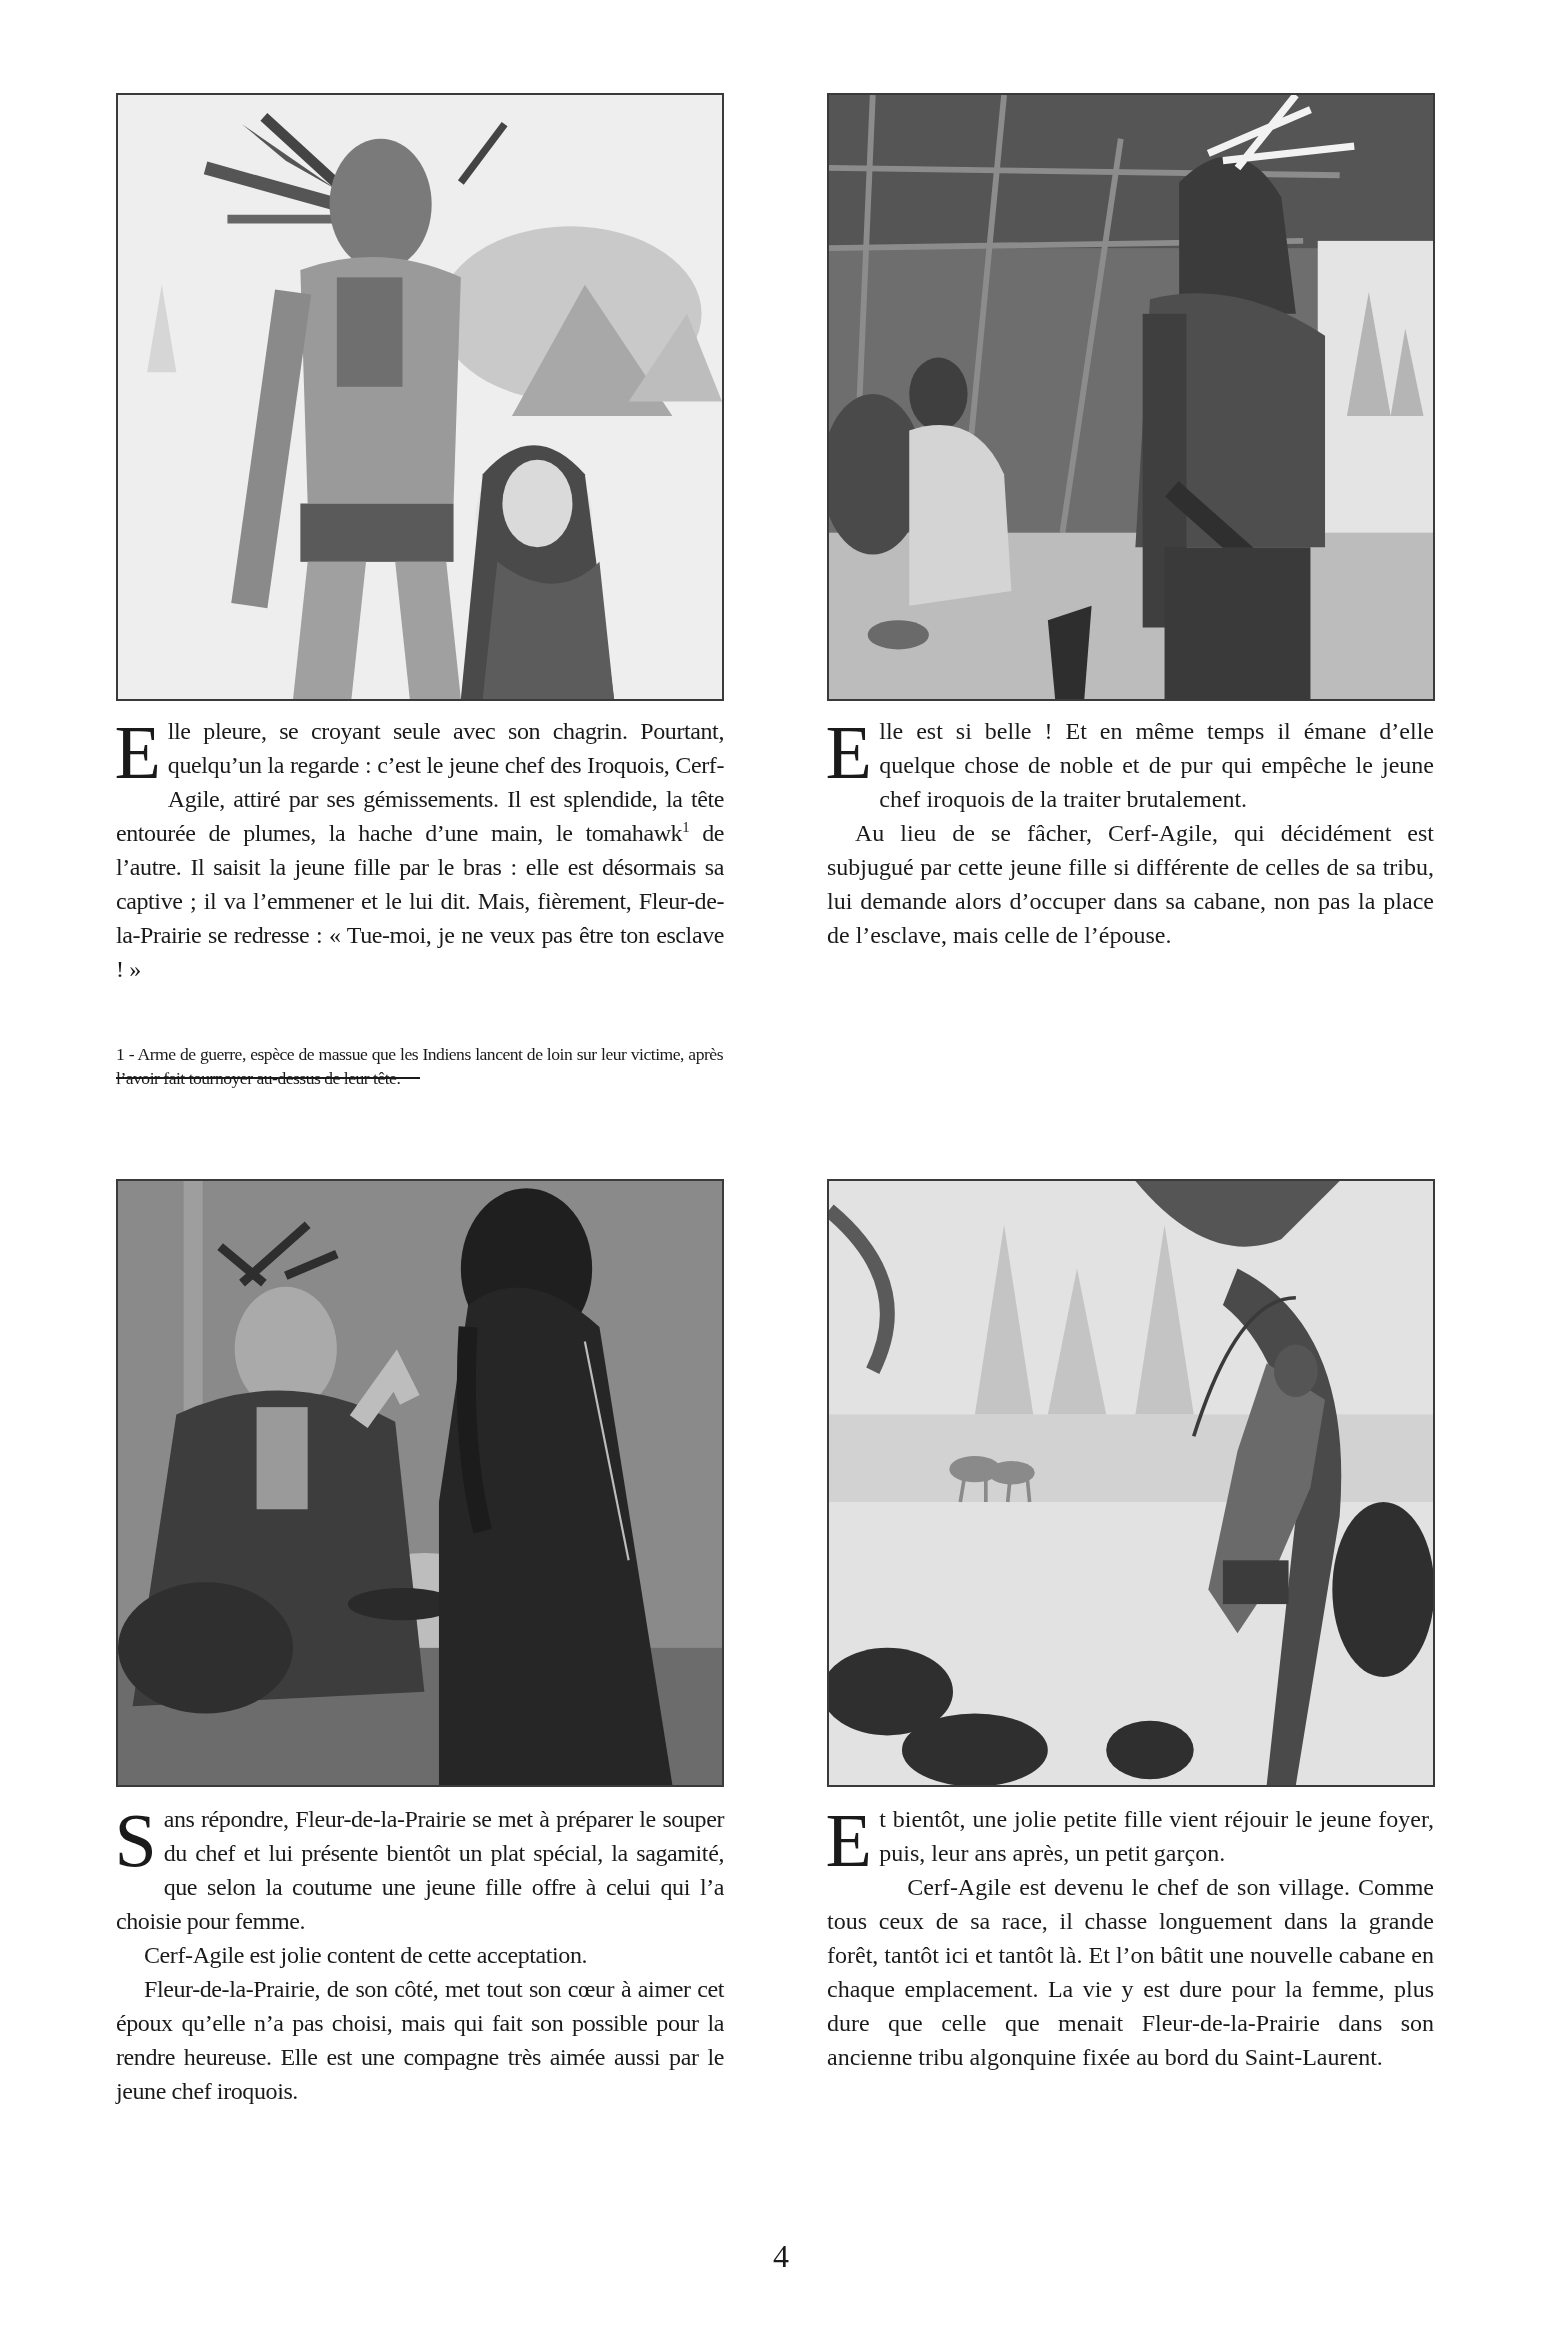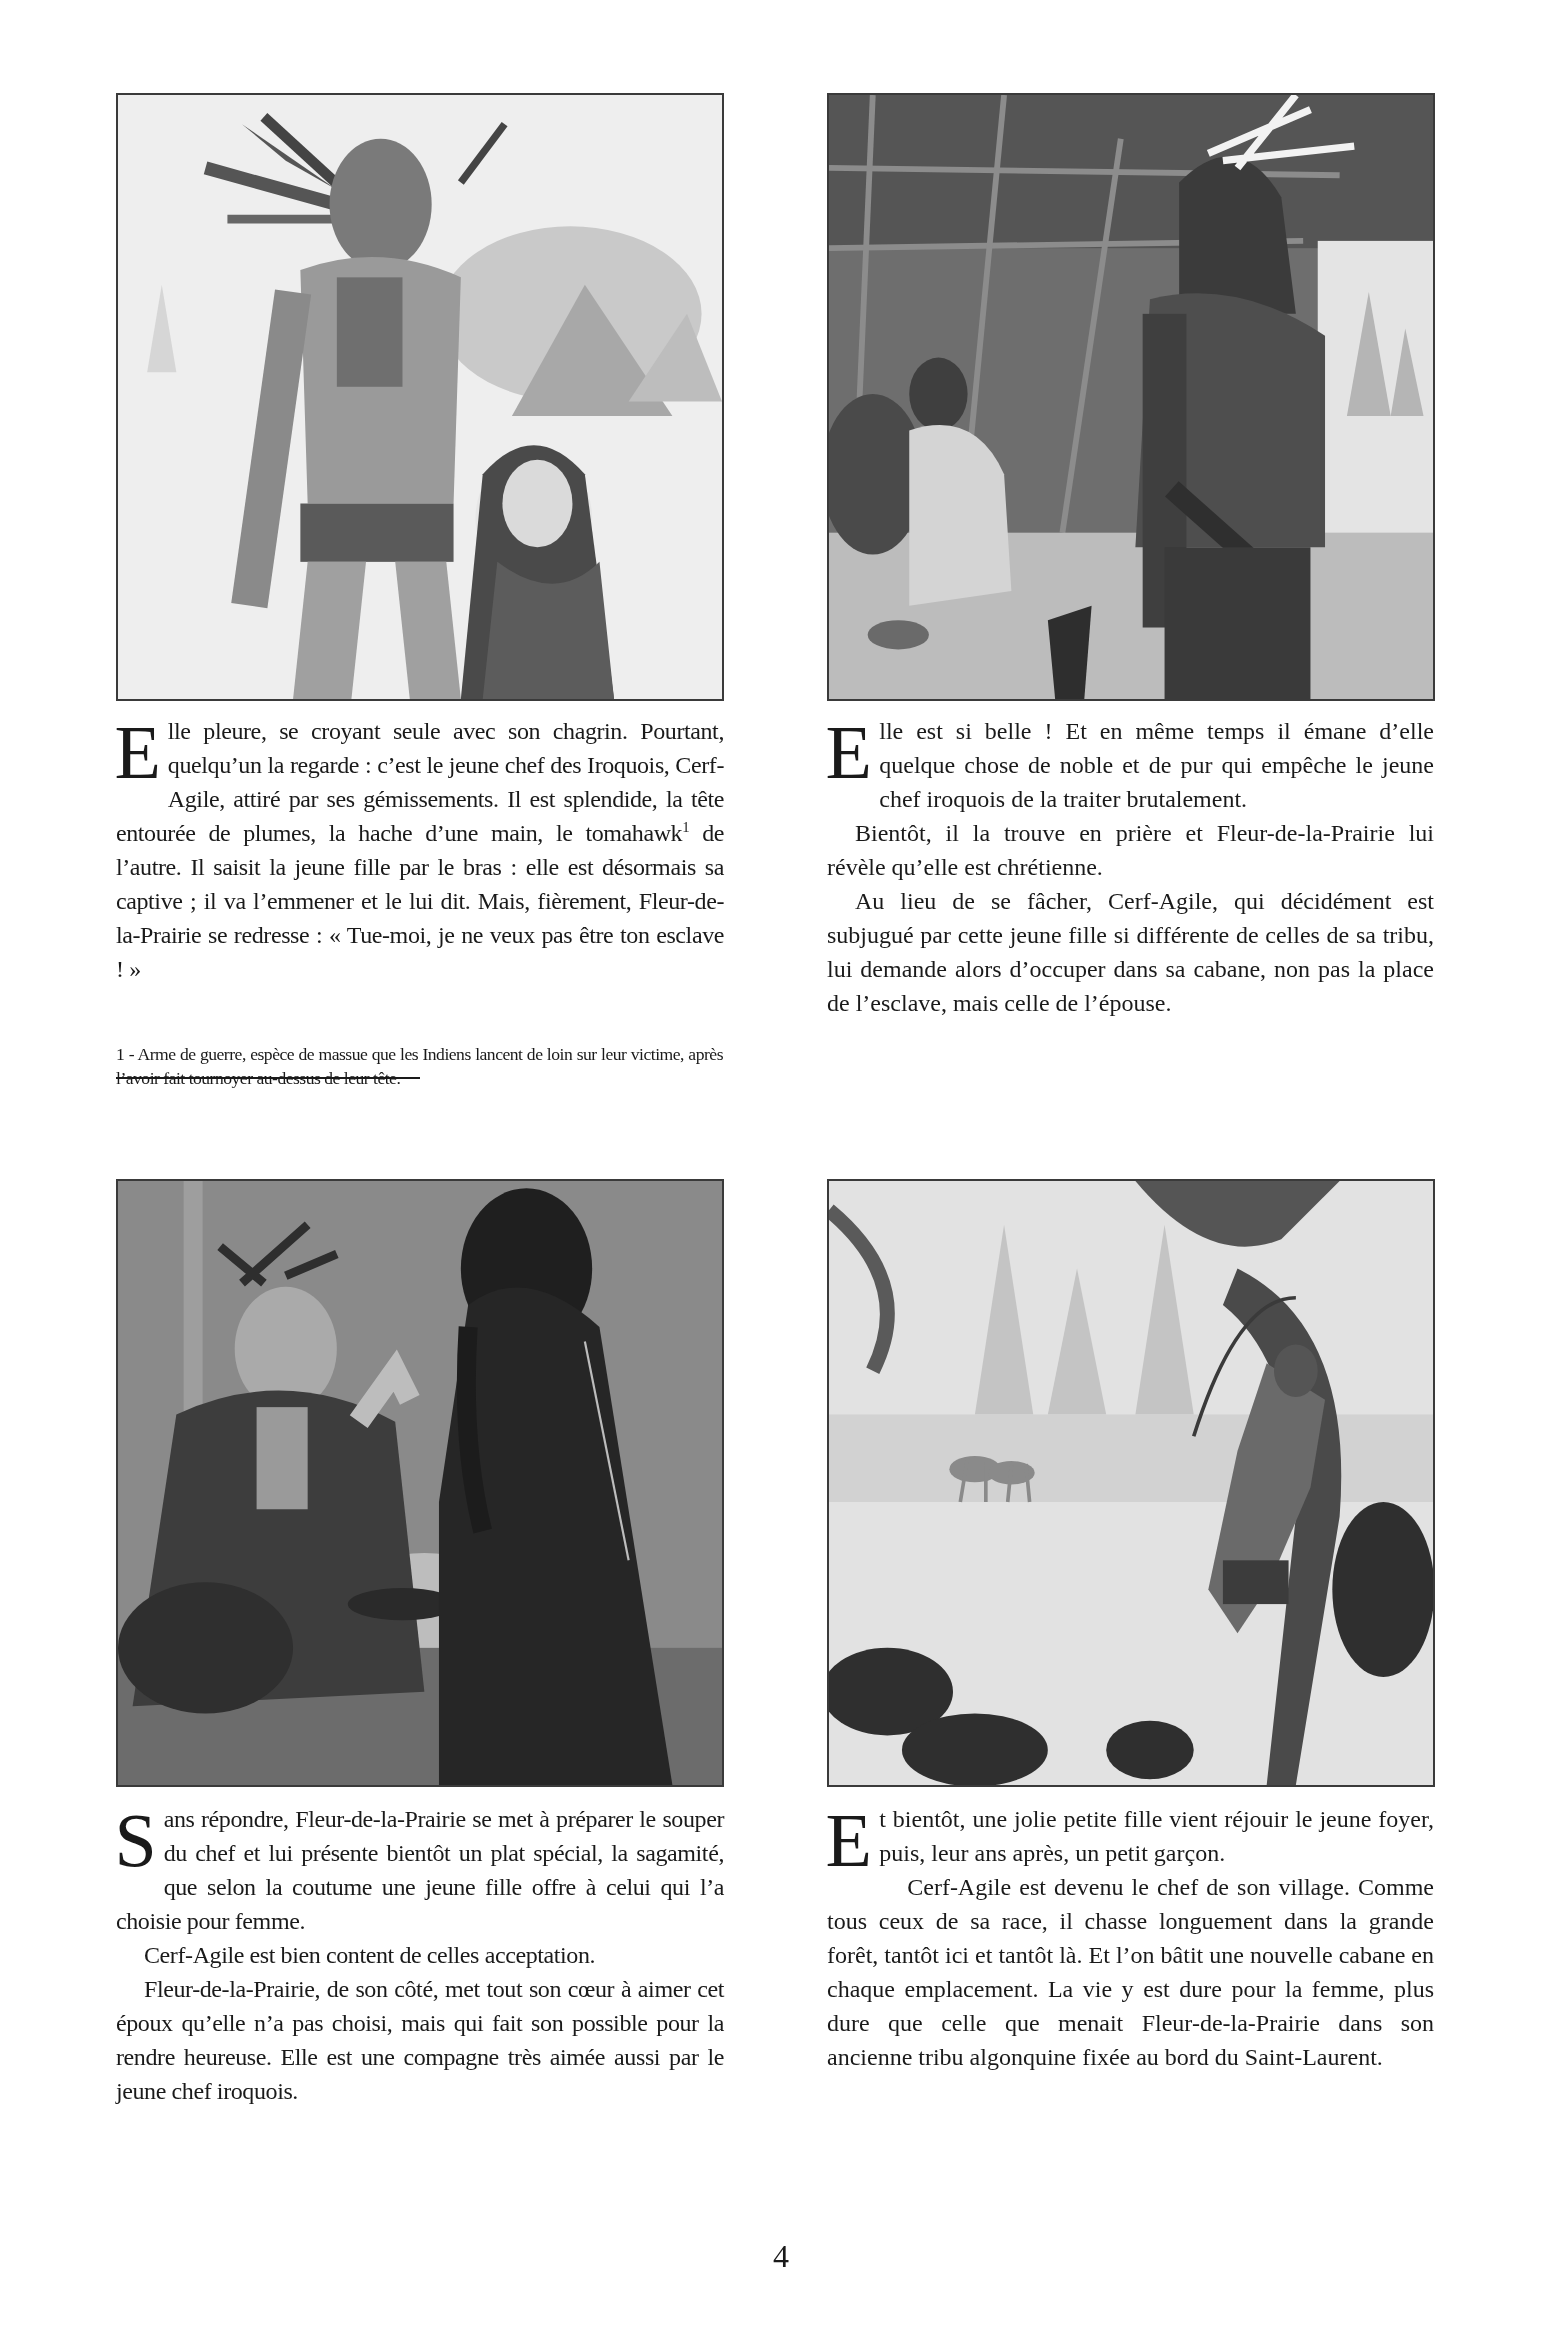--- a/index.html
+++ b/index.html
@@ -115,21 +115,20 @@
 </div>
 
 <div class="fn-rule"></div>
 <div class="footnote">
   <span>1 -</span>
   <span>Arme de guerre, espèce de massue que les Indiens lancent de loin sur leur victime, après l’avoir fait tournoyer au-dessus de leur tête.</span>
 </div>
 
 <div class="textblock" id="text2">
   <p class="first"><span class="dropcap">E</span><span>lle est si belle ! Et en même temps il émane d’elle quelque chose de noble et de pur qui empêche le jeune chef iroquois de la traiter brutalement.</span></p>
-  <p>Bientôt, il la trouve en prière et Fleur-de-la-Prairie lui révèle qu’elle est chrétienne.</p>
   <p>Au lieu de se fâcher, Cerf-Agile, qui décidé­ment est subjugué par cette jeune fille si diffé­rente de celles de sa tribu, lui demande alors d’occuper dans sa cabane, non pas la place de l’esclave, mais celle de l’épouse.</p>
 </div>
 
 <div class="frame" id="frame3">
   <svg viewBox="0 0 828 828" preserveAspectRatio="none">
     <rect width="828" height="828" fill="#8a8a8a"></rect>
     <rect x="90" y="0" width="26" height="380" fill="#9e9e9e"></rect>
     <ellipse cx="420" cy="620" rx="160" ry="110" fill="#bdbdbd"></ellipse>
     <rect x="0" y="640" width="828" height="188" fill="#6c6c6c"></rect>
     <ellipse cx="230" cy="230" rx="70" ry="85" fill="#aaaaaa"></ellipse>
@@ -171,21 +170,21 @@
       <ellipse cx="80" cy="700" rx="90" ry="60"></ellipse>
       <ellipse cx="200" cy="780" rx="100" ry="50"></ellipse>
       <ellipse cx="760" cy="560" rx="70" ry="120"></ellipse>
       <ellipse cx="440" cy="780" rx="60" ry="40"></ellipse>
     </g>
   </svg>
 </div>
 
 <div class="textblock" id="text3">
   <p class="first"><span class="dropcap">S</span><span>ans répondre, Fleur-de-la-Prairie se met à pré­parer le souper du chef et lui présente bien­tôt un plat spécial, la sagamité, que selon la cou­tume une jeune fille offre à celui qui l’a choisie pour femme.</span></p>
-  <p>Cerf-Agile est bien content de celles acceptation.</p>
+  <p>Cerf-Agile est jolie content de cette acceptation.</p>
   <p>Fleur-de-la-Prairie, de son côté, met tout son cœur à aimer cet époux qu’elle n’a pas choisi, mais qui fait son possible pour la rendre heu­reuse. Elle est une compagne très aimée aussi par le jeune chef iroquois.</p>
 </div>
 
 <div class="textblock" id="text4">
   <p class="first"><span class="dropcap">E</span><span>t bientôt, une jolie petite fille vient réjouir le jeune foyer, puis, leur ans après, un pe­tit garçon.</span></p>
   <p>Cerf-Agile est devenu le chef de son village. Comme tous ceux de sa race, il chasse longue­ment dans la grande forêt, tantôt ici et tantôt là. Et l’on bâtit une nouvelle cabane en chaque em­placement. La vie y est dure pour la femme, plus dure que celle que menait Fleur-de-la-Prairie dans son ancienne tribu algonquine fixée au bord du Saint-Laurent.</p>
 </div>
 
 <div class="page-number">4</div>
 

